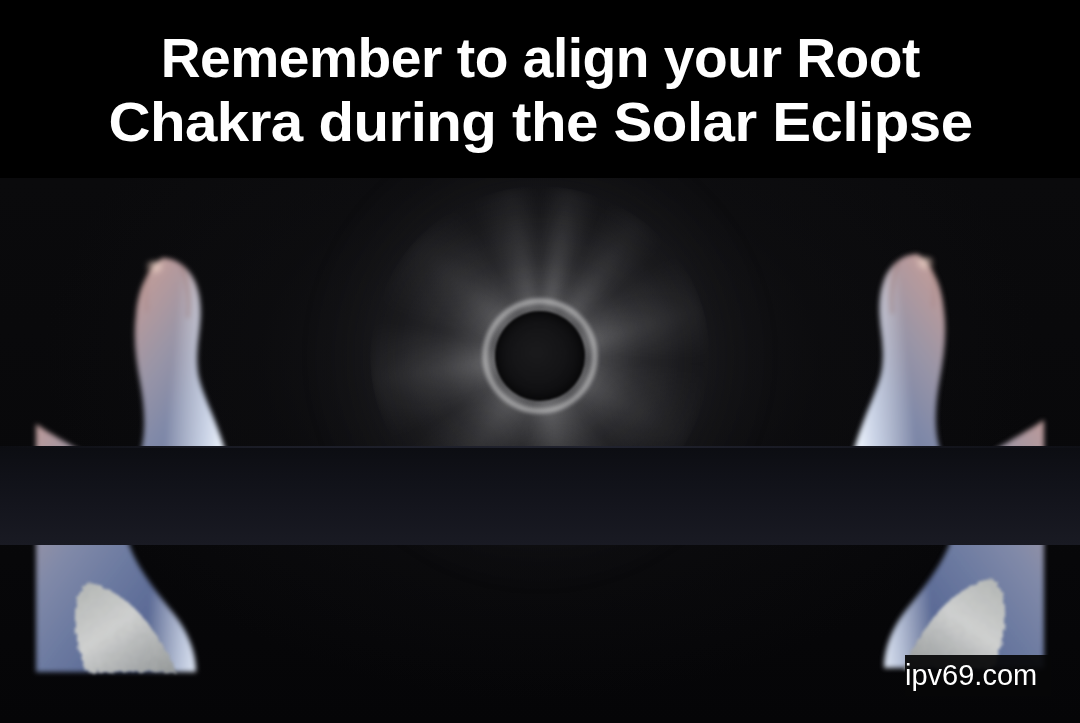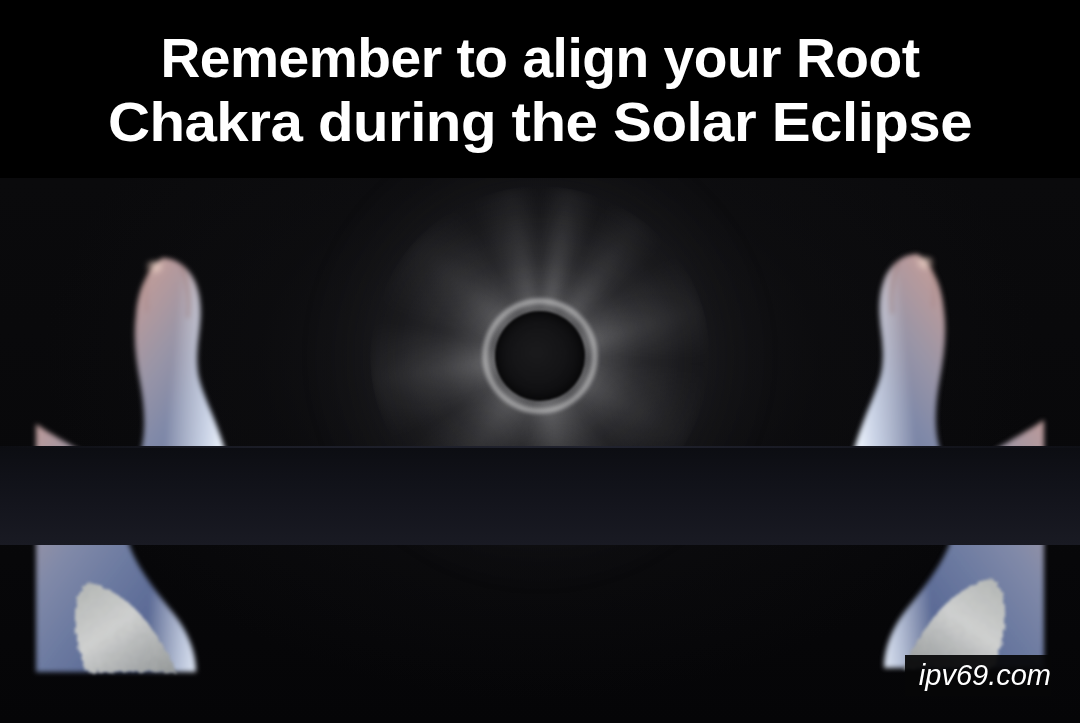--- a/index.html
+++ b/index.html
@@ -23,20 +23,21 @@
   .caption-band {
     position: absolute;
     left: 0;
     top: 0;
     width: 1080px;
     height: 178px;
     background: #000000;
     z-index: 40;
     display: flex;
     flex-direction: column;
+    align-items: center;
     justify-content: flex-start;
     padding-top: 26px;
     box-sizing: border-box;
   }
   .caption-line {
     color: #ffffff;
     font-family: "Liberation Sans", sans-serif;
     font-weight: bold;
     font-size: 56px;
     line-height: 64px;
@@ -181,23 +182,22 @@
   
   .watermark {
     position: absolute;
     left: 905px;
     top: 655px;
     width: 146px;
     height: 41px;
     background: rgba(6,6,8,0.93);
     display: flex;
     align-items: center;
-    justify-content: flex-end;
+    justify-content: flex-start;
     z-index: 60;
-    font-style: italic;
   }
   .watermark-text {
     color: #ffffff;
     font-family: "Liberation Sans", sans-serif;
     font-size: 29px;
     font-weight: normal;
     letter-spacing: 0px;
     line-height: 1;
   }
 </style>

